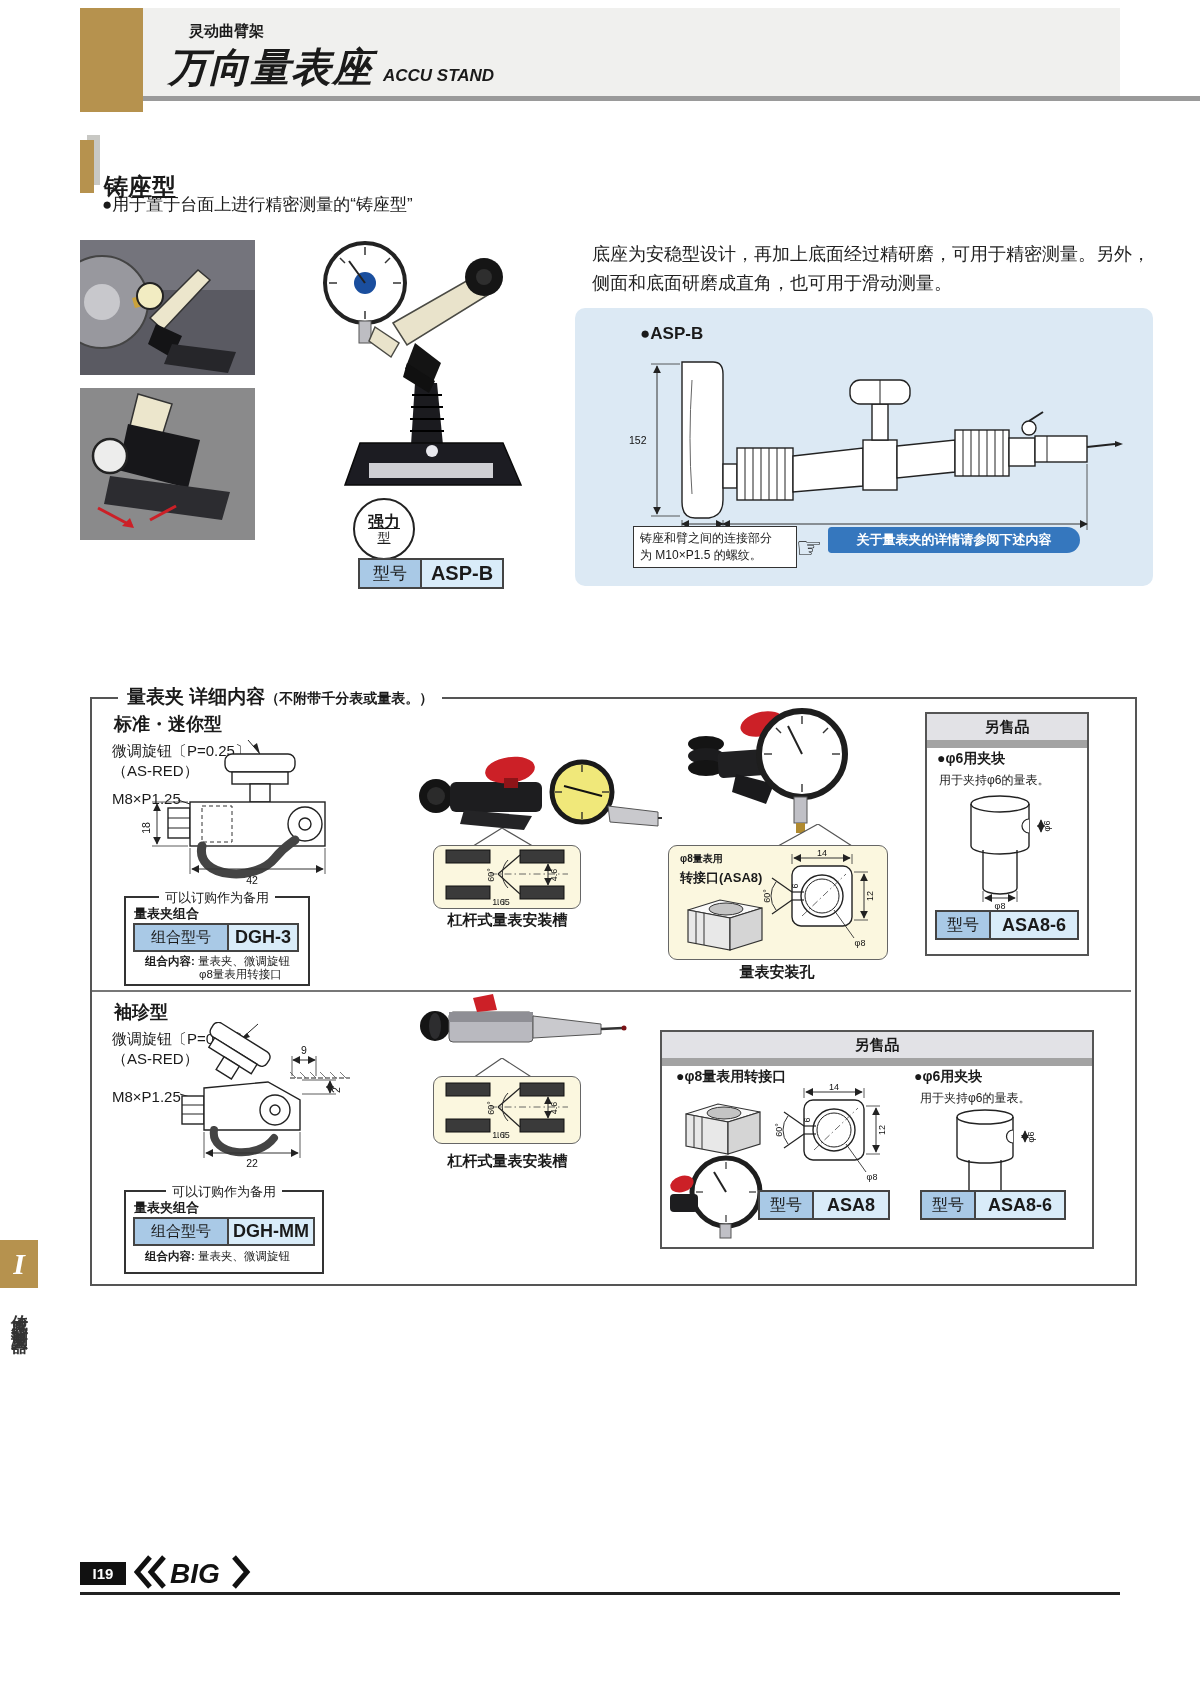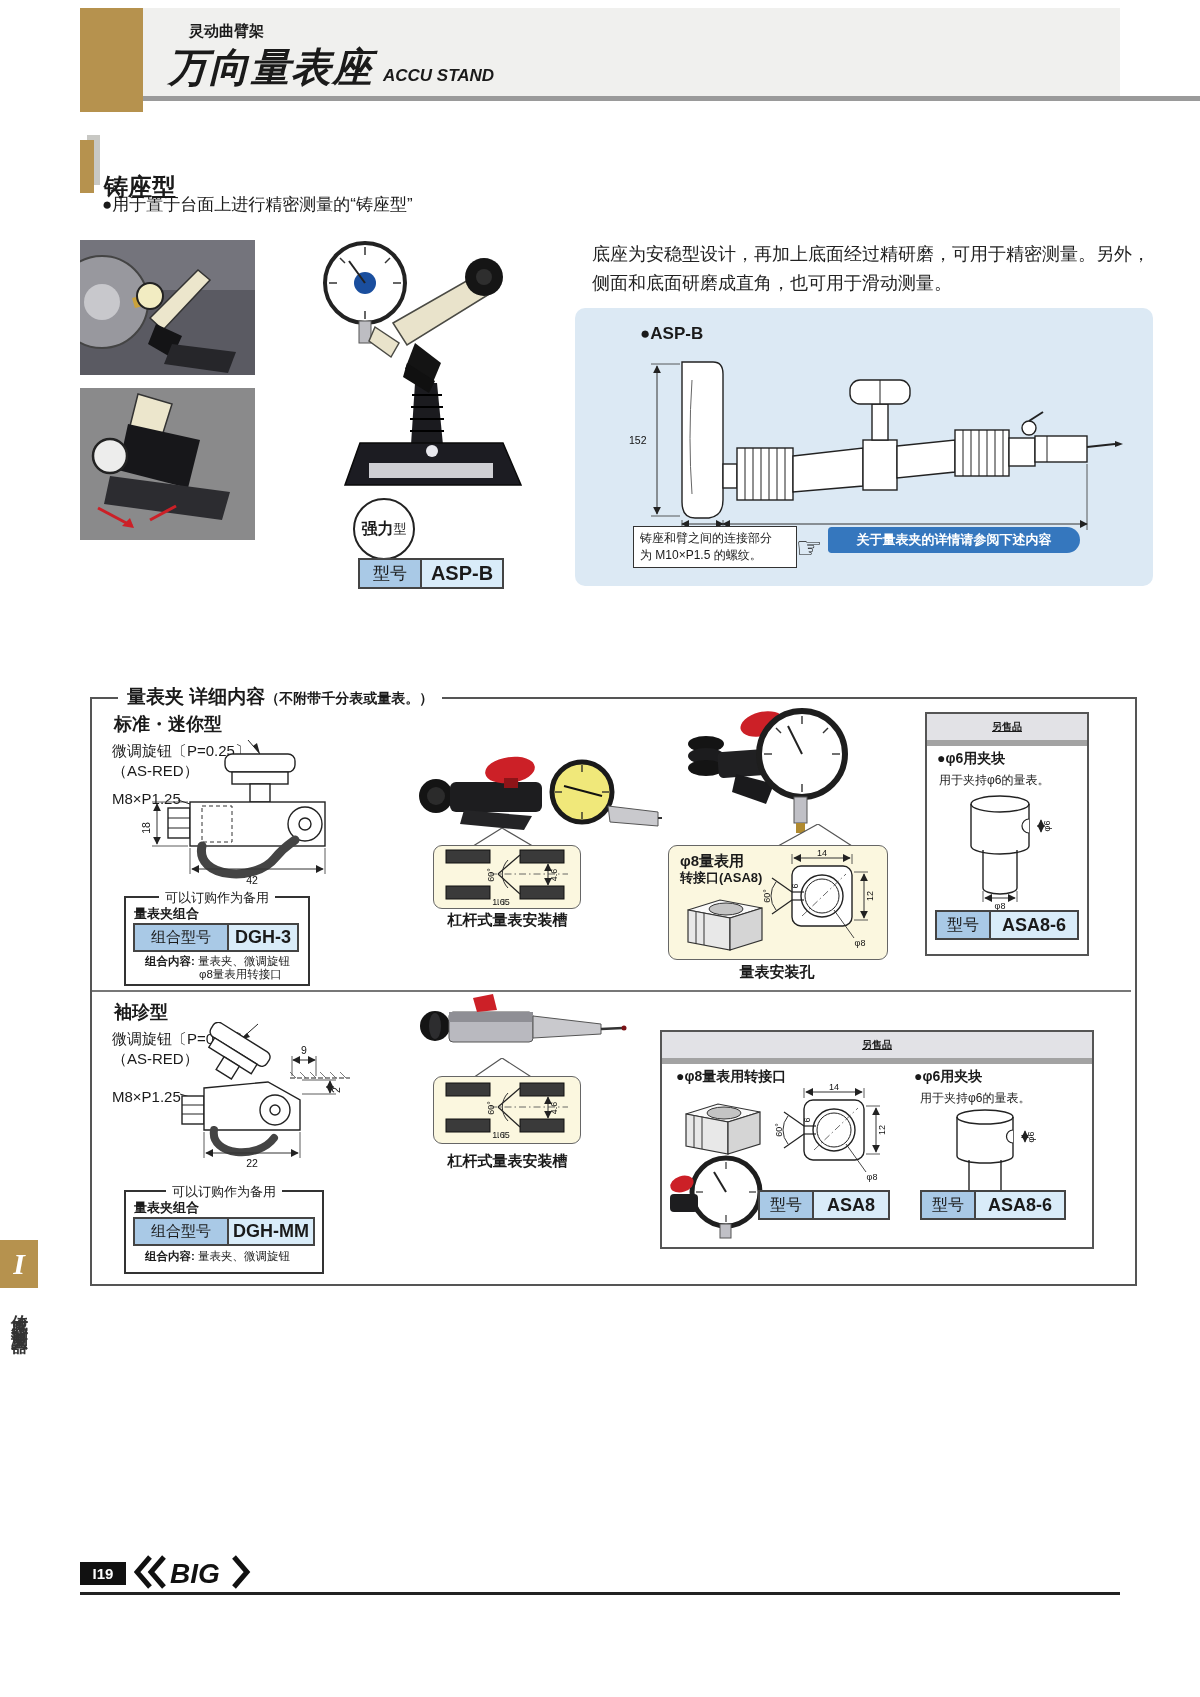--- a/index.html
+++ b/index.html
@@ -14,22 +14,22 @@
   .hdr-series{font-size:15px;font-weight:bold;}
   .hdr-title{font-size:40px;font-weight:bold;font-style:italic;letter-spacing:1px;}
   .hdr-sub{font-size:17px;font-weight:bold;font-style:italic;margin-left:10px;}
   
   .sec-bar{background:#b6924e;}
   .sec-bar-shadow{background:#c8c8c4;}
   .sec-title{font-size:24px;font-weight:bold;margin-top:16px;}
   .sec-bullet{font-size:17px;}
   .intro{font-size:18px;line-height:29px;color:#222;}
   
-  .badge-circle{border:2px solid #222;border-radius:50%;background:#fff;display:flex;flex-direction:row;
-                align-items:center;justify-content:center;line-height:1.05;}
+  .badge-circle{border:2px solid #222;border-radius:50%;background:#fff;display:flex;flex-direction:column;
+                align-items:center;justify-content:center;line-height:1.05;text-decoration:underline;}
   .model-table{position:absolute;display:flex;border:2px solid #444;background:#fff;}
   .model-table .lbl{background:#a9c9e6;display:flex;align-items:center;justify-content:center;border-right:2px solid #444;}
   .model-table .val{background:#d9ecf9;display:flex;align-items:center;justify-content:center;font-weight:bold;}
   
   .blue-panel{background:#dce9f4;border-radius:10px;}
   .note-box{border:1.5px solid #333;background:#fff;font-size:12px;line-height:17px;padding:3px 6px;}
   .ribbon{background:#3577be;color:#fff;font-size:13px;font-weight:bold;display:flex;align-items:center;
           justify-content:center;border-radius:4px 14px 14px 4px;}
   .hand{font-size:30px;color:#111;line-height:1;}
   
@@ -39,22 +39,22 @@
   .sub-head{font-size:18px;font-weight:bold;}
   .lbl15{font-size:15px;}
   .order-box{position:absolute;border:2px solid #333;background:#fff;}
   .ob-title{position:absolute;top:-9px;left:50%;transform:translateX(-50%);background:#fff;
             padding:0 6px;font-size:13px;white-space:nowrap;}
   .ob-sub{position:absolute;left:8px;top:7px;font-size:13px;font-weight:bold;white-space:nowrap;}
   .ob-contents{position:absolute;font-size:11.5px;white-space:nowrap;padding-left:11px;}
   .cream-box{position:absolute;background:#fbf7df;border:1.5px solid #666;border-radius:9px;}
   .caption{font-weight:bold;font-size:15px;text-align:center;}
   .opt-box{position:absolute;border:2px solid #555;background:#fff;}
-  .opt-head{height:26px;background:#e2e2e6;border-bottom:6px solid #a3a3a3;display:flex;align-items:center;
-            justify-content:center;font-weight:bold;font-size:10px;text-decoration:underline;}
+  .opt-head{height:26px;background:#e2e2e6;border-bottom:8px solid #a3a3a3;display:flex;align-items:center;
+            justify-content:center;font-weight:bold;font-size:15px;}
   .opt-item{font-weight:bold;font-size:14px;white-space:nowrap;}
   .opt-desc{font-size:12px;white-space:nowrap;}
   .divider{background:#777;}
   
   .draw{stroke:#222;stroke-width:1.4;fill:#fff;}
   .dim{stroke:#333;stroke-width:1;fill:none;}
   .ext{stroke:#333;stroke-width:0.8;fill:none;}
   .dimtext{font-size:10.5px;fill:#111;font-family:"Liberation Sans",sans-serif;}
   .dimtext9{font-size:9px;fill:#111;font-family:"Liberation Sans",sans-serif;}
   .cl{stroke:#444;stroke-width:0.8;stroke-dasharray:7 3 1.5 3;fill:none;}
@@ -336,21 +336,21 @@
     <line x1="124" y1="62" x2="110" y2="34" stroke="#222" stroke-width="2"></line>
     <rect x="116" y="105" width="13" height="26" fill="#c0c0c6" stroke="#555" stroke-width="1"></rect>
     <rect x="118" y="131" width="9" height="10" fill="#b08a30"></rect>
   </svg>
 
   <svg class="abs" style="left:760px;top:824px" width="110" height="22">
     <polygon points="58,0 18,22 92,22" fill="#fff" stroke="#555" stroke-width="1.2"></polygon>
   </svg>
 
   <div class="cream-box" style="left:668px;top:845px;width:218px;height:113px"></div>
-  <div class="t" style="left:680px;top:852px;font-size:15px;font-weight:bold">φ8量表用</div>
+  <div class="t" style="left:680px;top:852px;font-size:10px;font-weight:bold">φ8量表用</div>
   <div class="t" style="left:680px;top:869px;font-size:13px;font-weight:bold">转接口(ASA8)</div>
 
   <svg class="abs" style="left:678px;top:888px" width="90" height="66">
     <polygon points="10,22 42,12 84,20 52,30" fill="#fafafa" stroke="#333" stroke-width="1.2"></polygon>
     <polygon points="10,22 52,30 52,62 10,54" fill="#e8e8e8" stroke="#333" stroke-width="1.2"></polygon>
     <polygon points="52,30 84,20 84,52 52,62" fill="#d5d5d5" stroke="#333" stroke-width="1.2"></polygon>
     <ellipse cx="48" cy="21" rx="17" ry="6" fill="#c4c4c4" stroke="#333" stroke-width="1"></ellipse>
     <line x1="18" y1="24" x2="18" y2="56" stroke="#333" stroke-width="1"></line>
     <line x1="26" y1="25" x2="26" y2="57" stroke="#333" stroke-width="1"></line>
   </svg>

